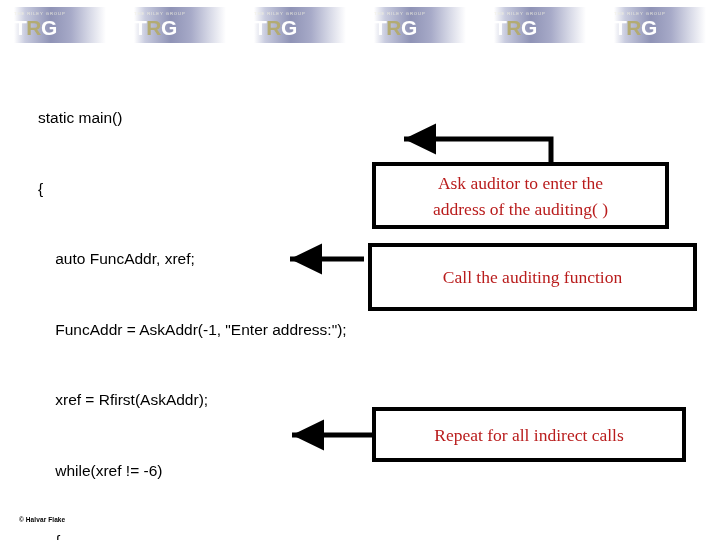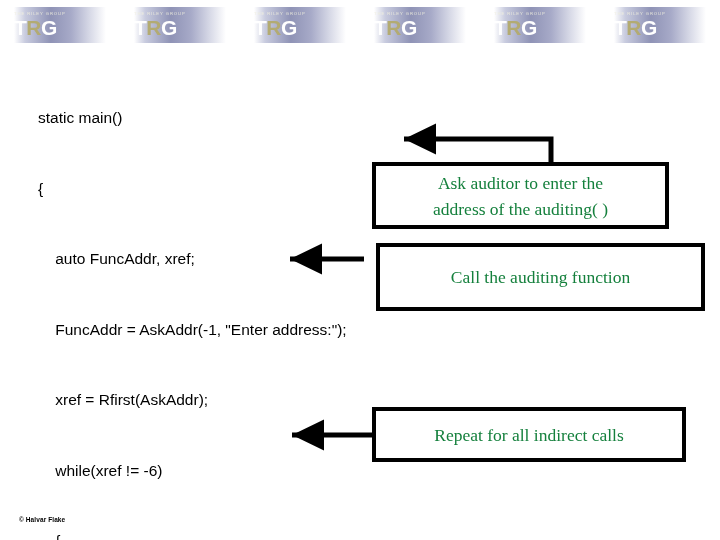--- a/index.html
+++ b/index.html
@@ -80,29 +80,29 @@
 
   
   .callout {
     position: absolute;
     border: 4px solid #000000;
     background: #ffffff;
     box-sizing: border-box;
     font-family: "Liberation Serif", serif;
     font-size: 17.5px;
     line-height: 26px;
-    color: #15803d;
+    color: #b91c1c;
     text-align: center;
     display: flex;
     flex-direction: column;
     align-items: center;
     justify-content: center;
   }
   #callout-1 { left: 372px; top: 162px; width: 297px; height: 67px; }
-  #callout-2 { left: 376px; top: 243px; width: 329px; height: 68px; }
+  #callout-2 { left: 368px; top: 243px; width: 329px; height: 68px; }
   #callout-3 { left: 372px; top: 407px; width: 314px; height: 55px; }
 
   
   #connectors {
     position: absolute;
     left: 0;
     top: 0;
     width: 720px;
     height: 540px;
     pointer-events: none;

